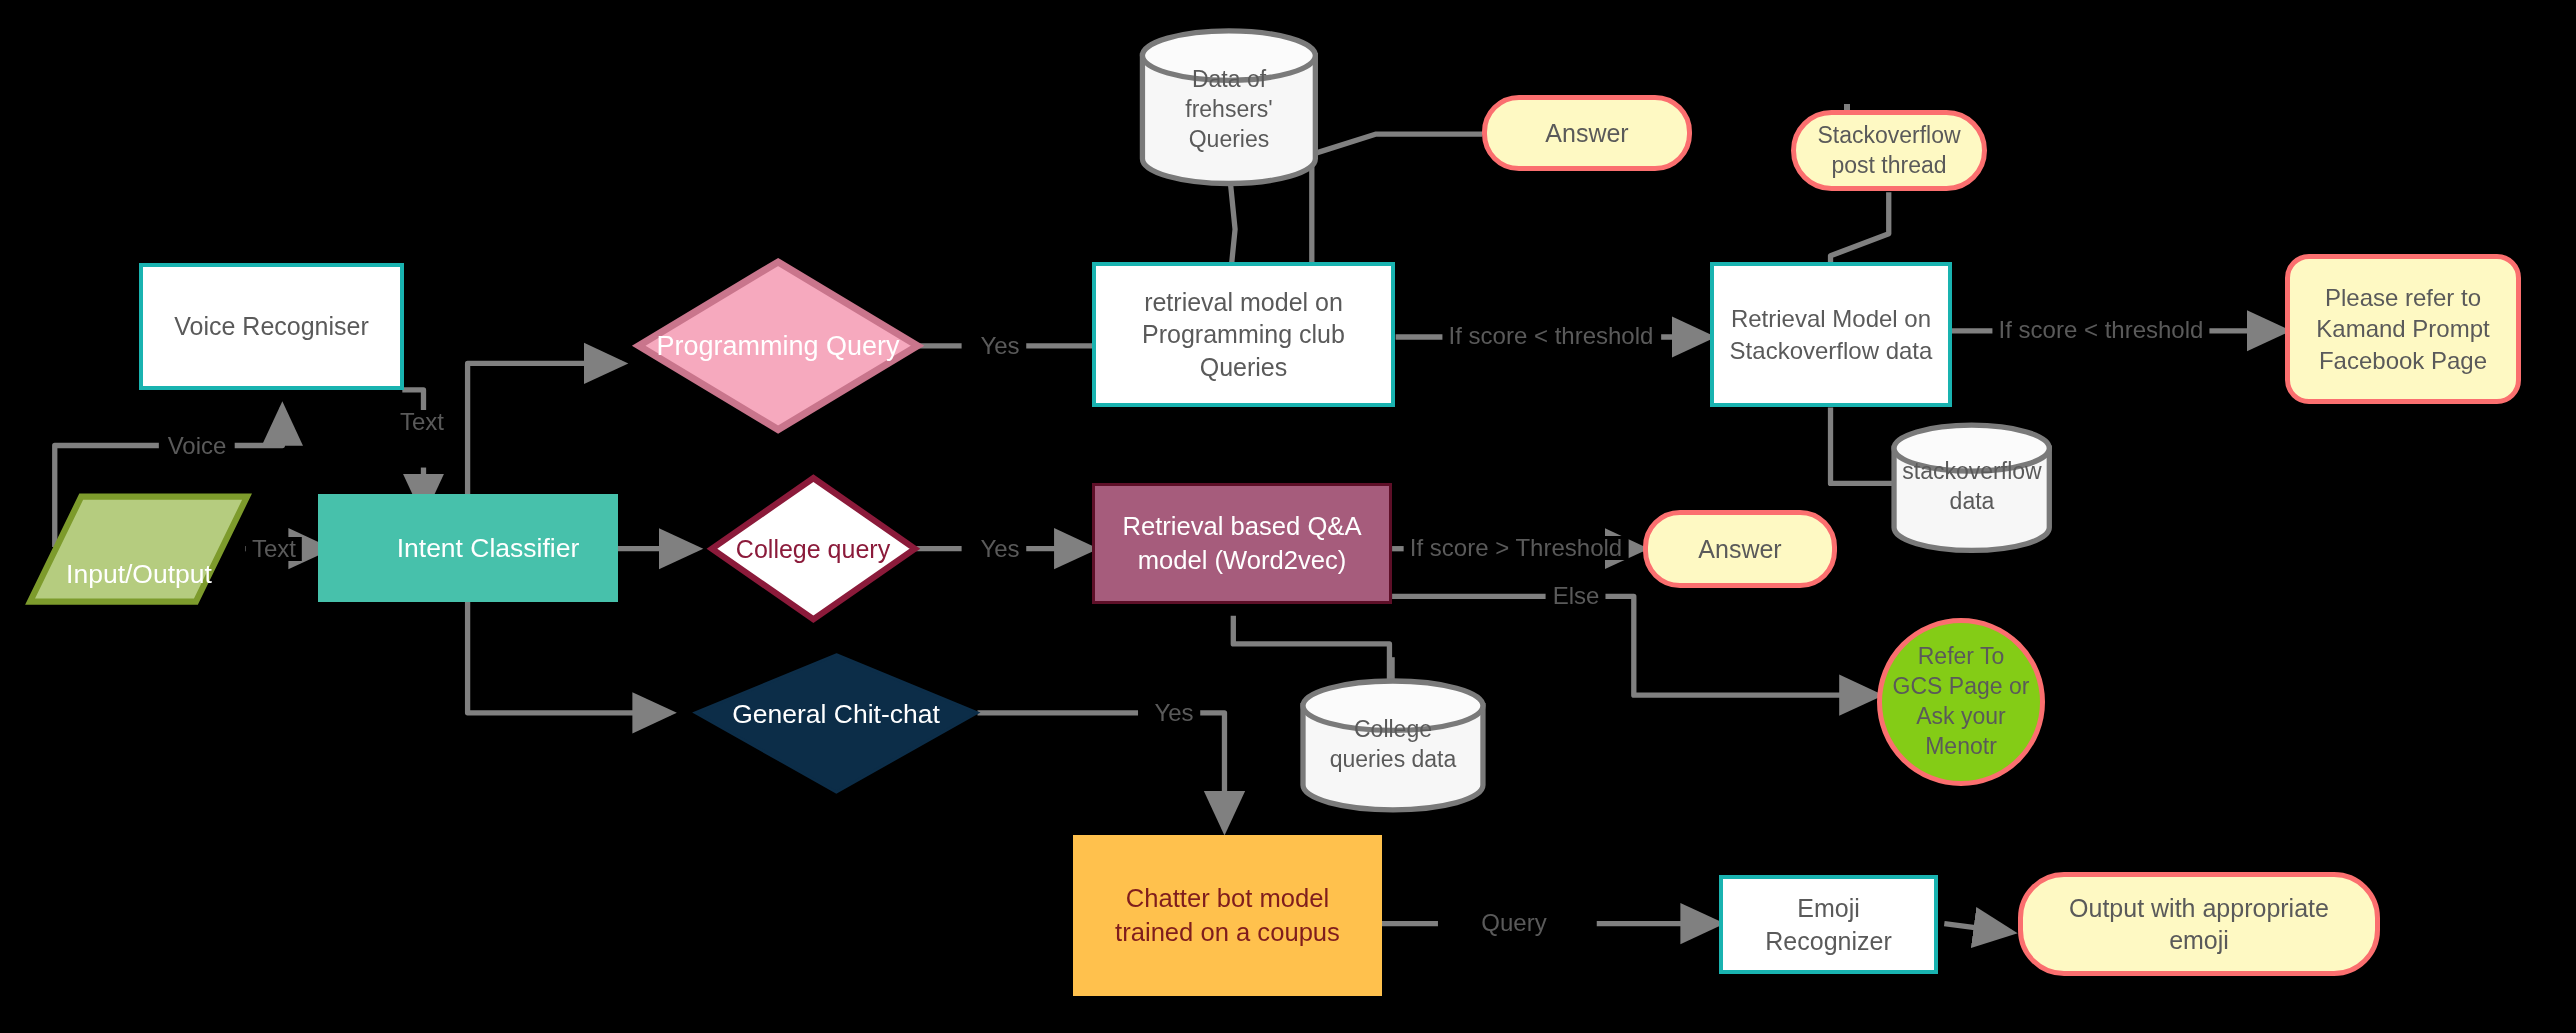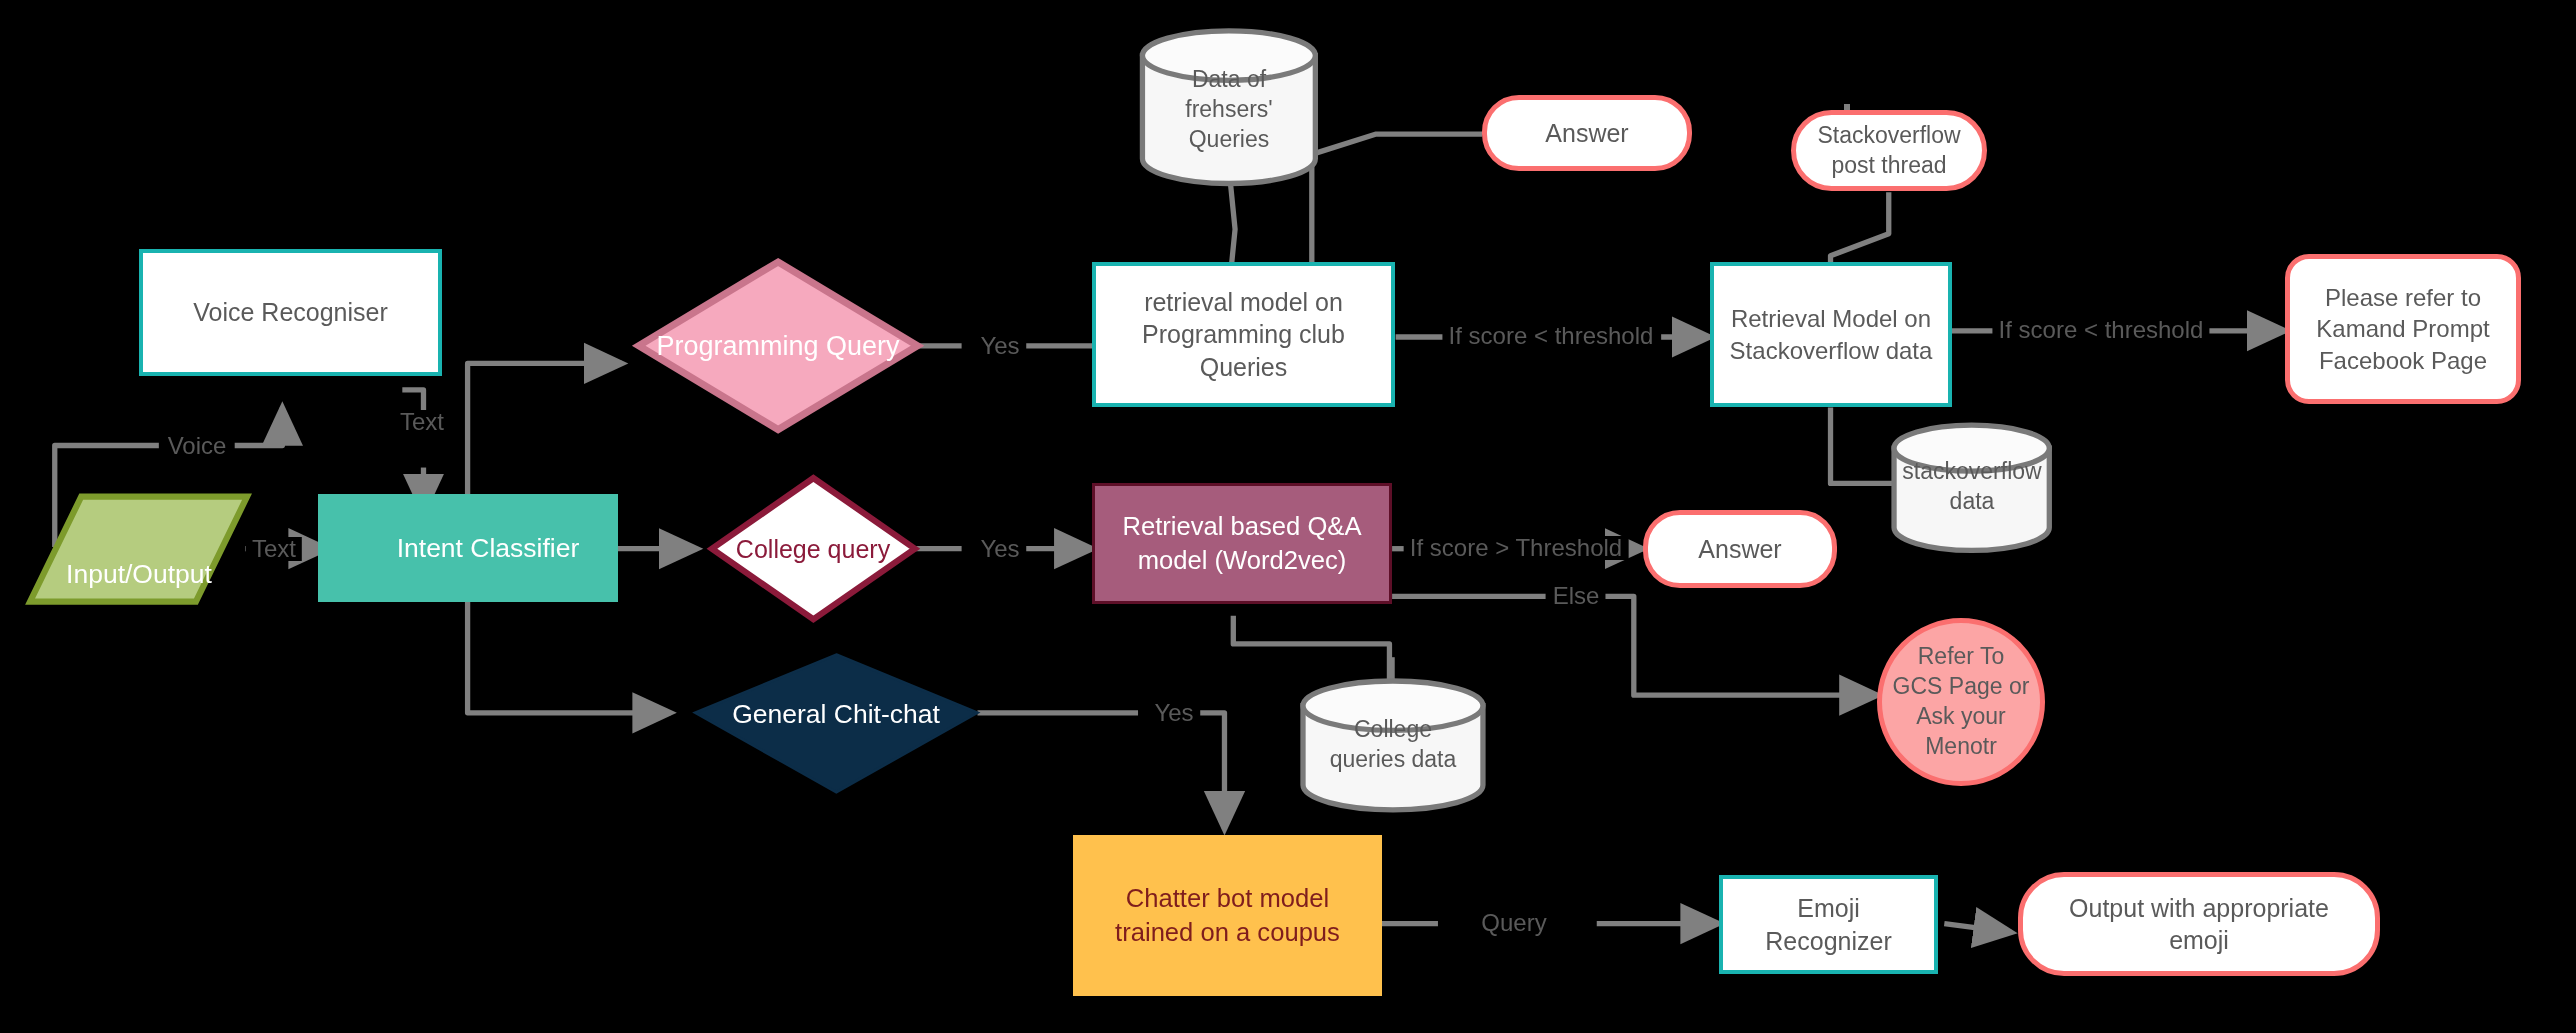--- a/index.html
+++ b/index.html
@@ -54,27 +54,27 @@
     background: #a65c7c;
     border: 3.5px solid #5e0f28;
     color: #ffffff;
   }
   .rect-amber {
     background: #ffc14d;
     border: none;
     color: #7f1d1d;
   }
   .stadium {
-    background: #ffffff;
+    background: #fef9c3;
     border: 5.3px solid #fb6f6f;
     color: #5a5a5a;
     border-radius: 37px;
   }
   .circle {
-    background: #fca5a5;
+    background: #84cc16;
     border: 5.3px solid #fb6f6f;
     color: #5a5a5a;
     border-radius: 50%;
   }
   .edge-label {
     position: absolute;
     color: #5a5a5a;
     background: #000000;
     padding: 0 6.2px;
     white-space: nowrap;
@@ -210,21 +210,21 @@
   <div class="cyl-label" style="left:1229px; top:110px; font-size:23px;">Data of
 frehsers'
 Queries</div>
 
   <div class="cyl-label" style="left:1972px; top:487px; font-size:23px;">stackoverflow
 data</div>
 
   <div class="cyl-label" style="left:1393px; top:745px; font-size:23px;">College
 queries data</div>
 
-  <div class="node rect-teal" style="left:139px; top:249px; width:303px; height:127px; font-size:25px;">
+  <div class="node rect-teal" style="left:139px; top:263px; width:265px; height:127px; font-size:25px;">
     <span class="node-label">Voice Recogniser</span>
   </div>
 
   <div class="node rect-fill-teal" style="left:318px; top:494px; width:300px; height:108px; font-size:26.5px;padding-left:40px;">
     <span class="node-label">Intent Classifier</span>
   </div>
 
   <div class="node rect-teal" style="left:1092px; top:262px; width:303px; height:145px; font-size:25px;">
     <span class="node-label">retrieval model on
 Programming club

